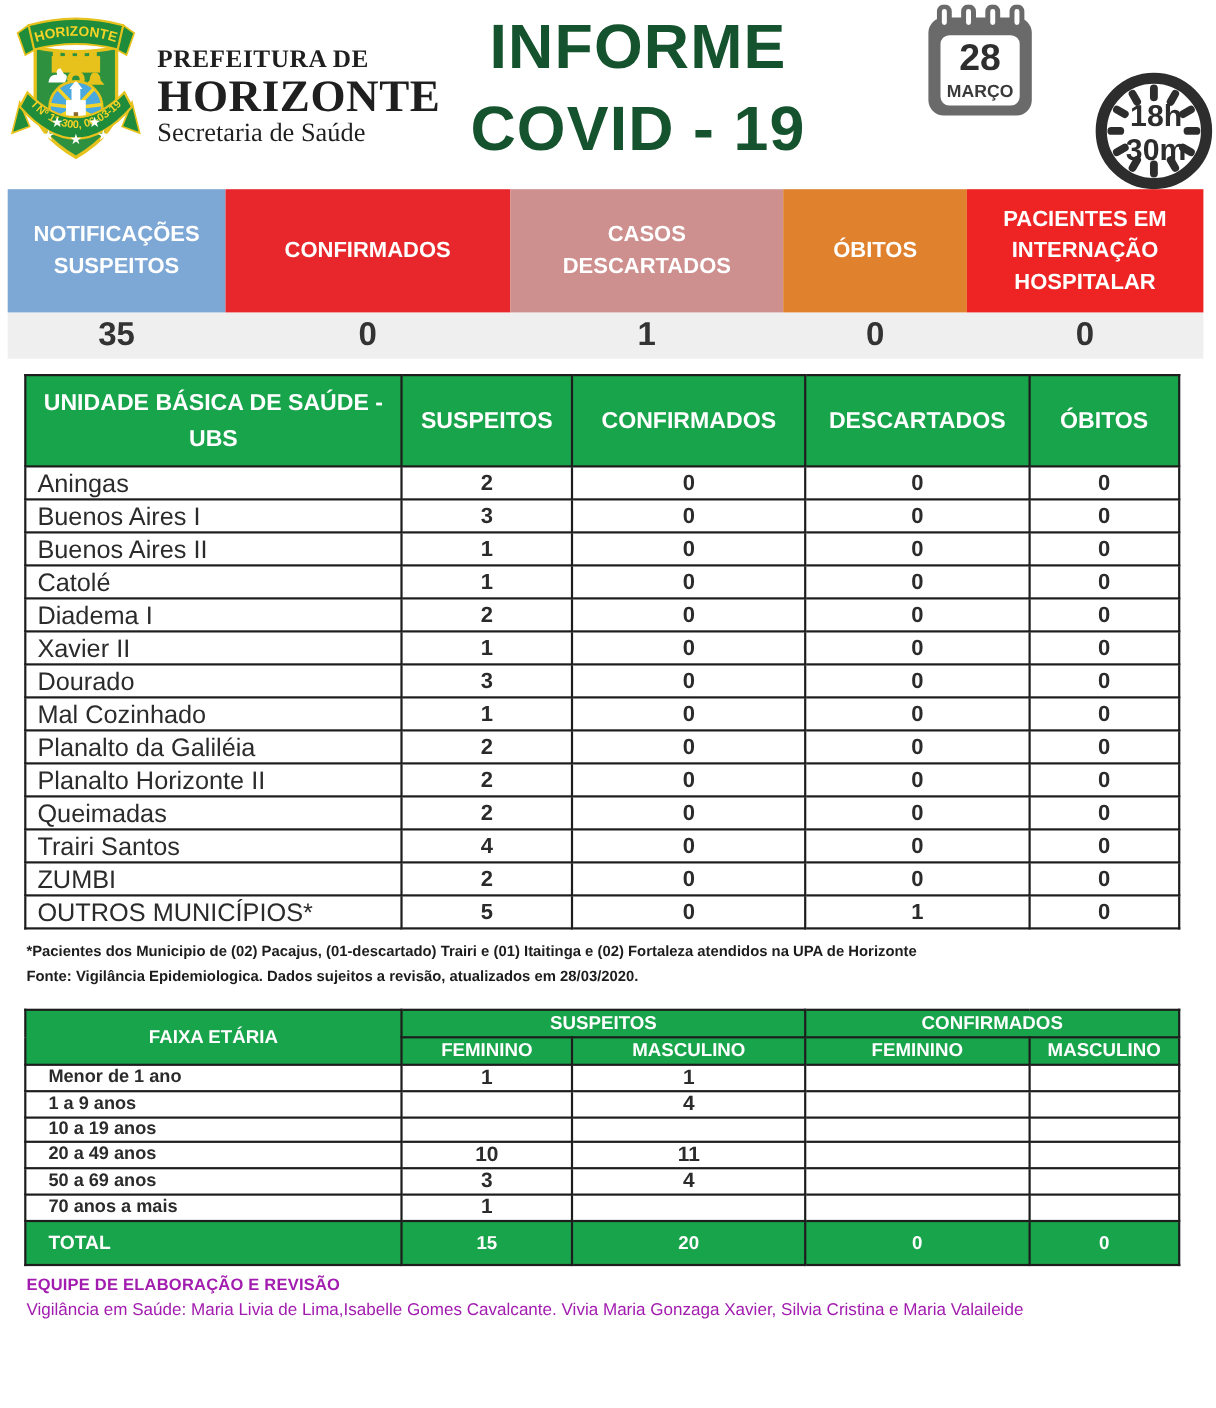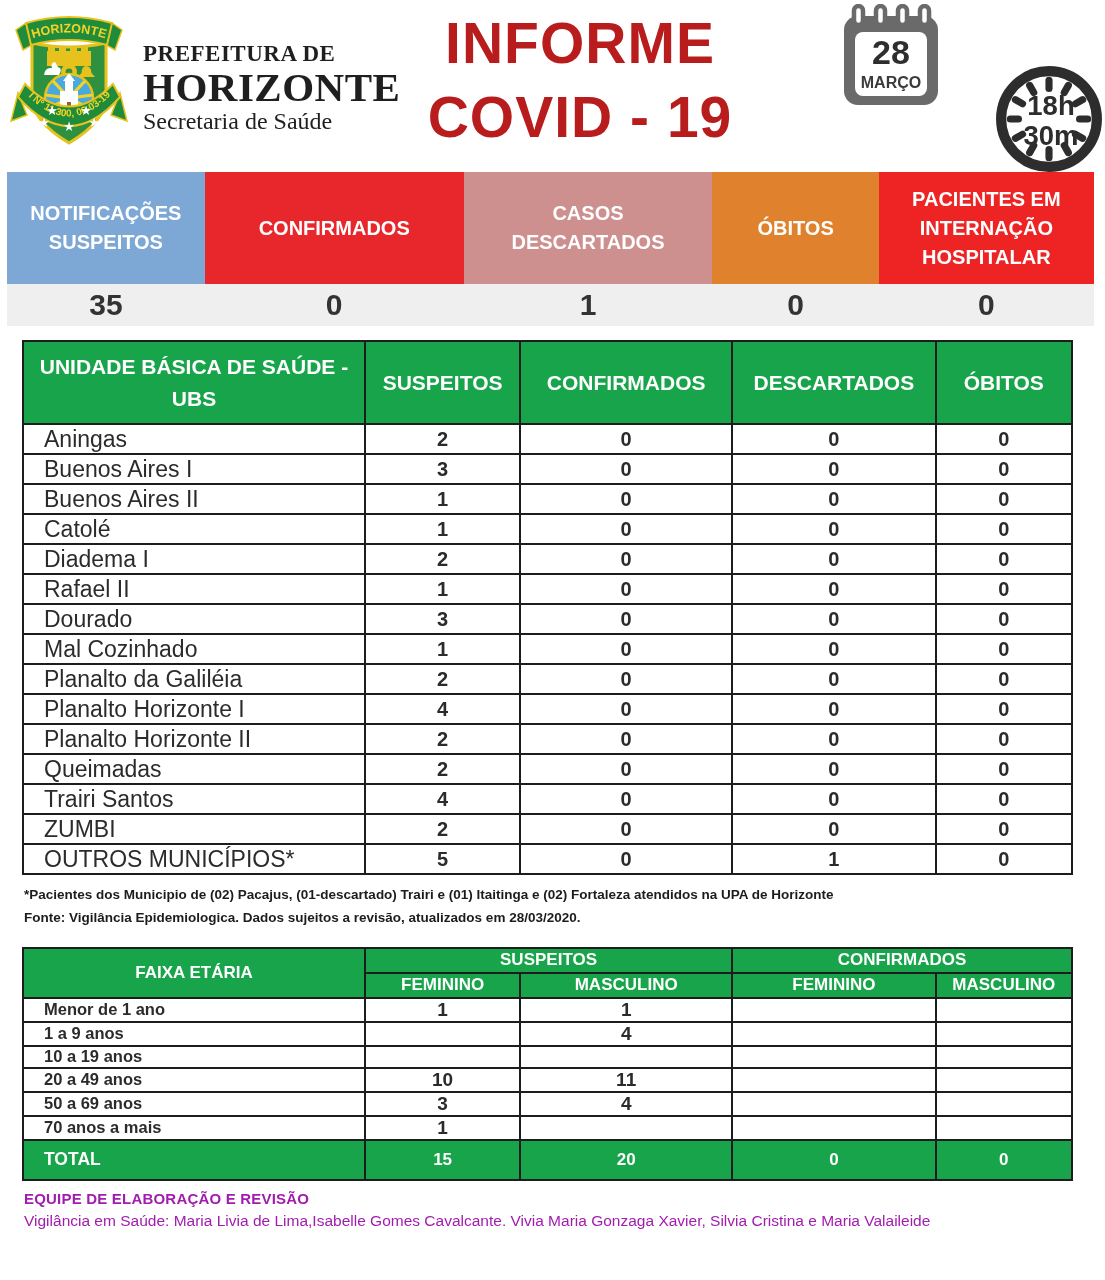--- a/index.html
+++ b/index.html
@@ -11,21 +11,21 @@
   :root { --table-green:#18A44B; --ink:#1d1d1d; }
 
   
   .header { position:relative; height:167px; }
   .logo { position:absolute; left:10px; top:4px; width:118px; height:152px; }
   .brand { position:absolute; left:143px; top:42px; font-family:"Liberation Serif", serif; color:#1f1f1f; line-height:1.05; }
   .brand-1 { font-size:23px; font-weight:bold; letter-spacing:.5px; }
   .brand-2 { font-size:41px; font-weight:bold; letter-spacing:.5px; }
   .brand-3 { font-size:24px; }
   .title { position:absolute; left:368px; top:6px; width:424px; text-align:center;
-           font-weight:bold; font-size:57px; color:#b91c1c; line-height:1.3; letter-spacing:1px; }
+           font-weight:bold; font-size:57px; color:#14532d; line-height:1.3; letter-spacing:1px; }
   .calendar-icon { position:absolute; left:842px; top:4px; width:98px; height:103px; }
   .clock-icon { position:absolute; left:994px; top:64px; width:110px; height:110px; }
 
   
   .cards-wrap { margin:5px 11px 0 7px;border-radius:11px; }
   .cards { display:flex; }
   .card { height:112px; display:flex; align-items:center; justify-content:center;
           color:#fff; font-weight:bold; font-size:20px; text-align:center; line-height:1.45; padding:0 10px; }
   .card.c0 { width:18.2%; } .card.c1 { width:23.8%; } .card.c2 { width:22.9%; }
   .card.c3 { width:15.3%; } .card.c4 { width:19.8%; }
@@ -36,21 +36,21 @@
   .card-value.c3 { width:15.3%; } .card-value.c4 { width:19.8%; }
 
   
   table { border-collapse:collapse; table-layout:fixed; }
   .ubs-table { margin:14px 0 0 22px; width:1051px; }
   .ubs-table col.c0 { width:32.6%; } .ubs-table col.c1 { width:14.8%; }
   .ubs-table col.c2 { width:20.2%; } .ubs-table col.c3 { width:19.4%; } .ubs-table col.c4 { width:13%; }
   .ubs-table th { background:var(--table-green); color:#fff; font-size:21px; font-weight:bold;
                   border:2px solid var(--ink); height:83px; padding:0 14px; text-align:center; line-height:1.5; }
   .ubs-table td { border:2px solid var(--ink); height:30px; }
-  .ubs-table td.name { font-size:23px; padding-left:20px; }
+  .ubs-table td.name { font-size:23px; padding-left:10px; }
   .ubs-table td.num  { text-align:center; font-size:20px; font-weight:600; }
 
   .fnotes { margin:9px 0 0 24px; font-size:13.5px; font-weight:bold; color:#1c1c1c; line-height:1.7; }
 
   
   .age-table { margin:17px 0 0 22px; width:1051px; }
   .age-table col.c0 { width:32.6%; } .age-table col.c1 { width:14.8%; }
   .age-table col.c2 { width:20.2%; } .age-table col.c3 { width:19.4%; } .age-table col.c4 { width:13%; }
   .age-table th { background:var(--table-green); color:#fff; border:2px solid var(--ink);
                   font-size:17px; font-weight:bold; height:25px; text-align:center; }
@@ -244,21 +244,21 @@
 
   <tr>
     <td class="name">Diadema I</td>
     <td class="num">2</td>
     <td class="num">0</td>
     <td class="num">0</td>
     <td class="num">0</td>
   </tr>
 
   <tr>
-    <td class="name">Rafael II</td>
+    <td class="name">Xavier II</td>
     <td class="num">1</td>
     <td class="num">0</td>
     <td class="num">0</td>
     <td class="num">0</td>
   </tr>
 
   <tr>
     <td class="name">Dourado</td>
     <td class="num">3</td>
     <td class="num">0</td>
@@ -275,27 +275,20 @@
   </tr>
 
   <tr>
     <td class="name">Planalto da Galiléia</td>
     <td class="num">2</td>
     <td class="num">0</td>
     <td class="num">0</td>
     <td class="num">0</td>
   </tr>
 
-  <tr>
-    <td class="name">Planalto Horizonte I</td>
-    <td class="num">4</td>
-    <td class="num">0</td>
-    <td class="num">0</td>
-    <td class="num">0</td>
-  </tr>
 
   <tr>
     <td class="name">Planalto Horizonte II</td>
     <td class="num">2</td>
     <td class="num">0</td>
     <td class="num">0</td>
     <td class="num">0</td>
   </tr>
 
   <tr>

